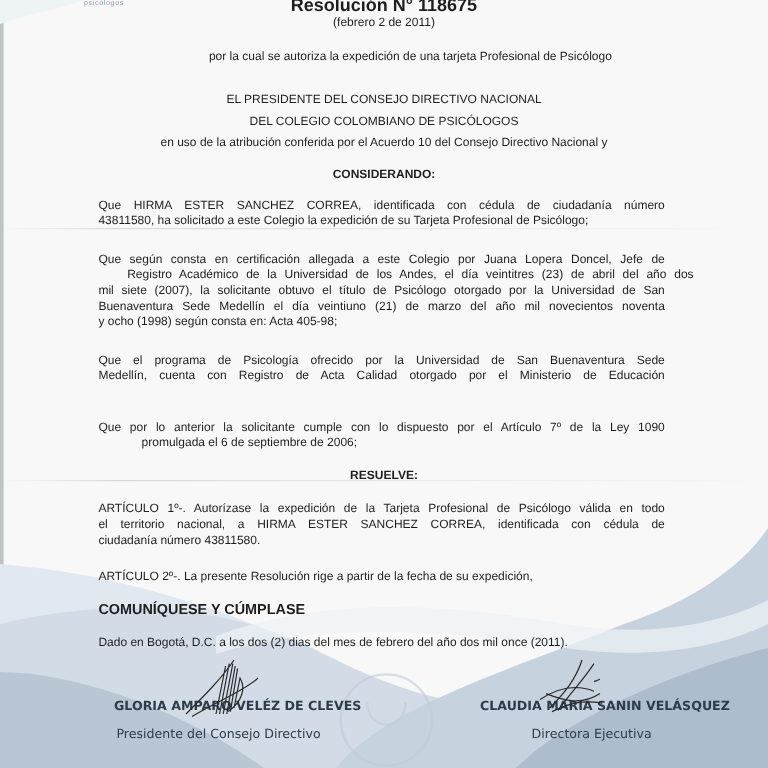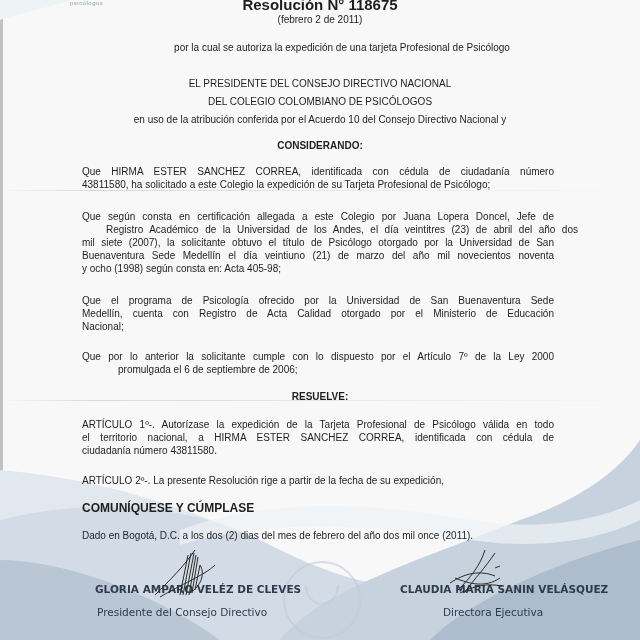--- a/index.html
+++ b/index.html
@@ -63,23 +63,22 @@
     <div class="ln just lastline" style="top:178px;">43811580, ha solicitado a este Colegio la expedición de su Tarjeta Profesional de Psicólogo;</div>
 
     <div class="ln just" style="top:210px;">Que según consta en certificación allegada a este Colegio por Juana Lopera Doncel, Jefe de</div>
     <div class="ln just" style="top:223px;padding-left:24px;">Registro Académico de la Universidad de los Andes, el día veintitres (23) de abril del año dos</div>
     <div class="ln just" style="top:236px;">mil siete (2007), la solicitante obtuvo el título de Psicólogo otorgado por la Universidad de San</div>
     <div class="ln just" style="top:249px;">Buenaventura Sede Medellín el día veintiuno (21) de marzo del año  mil novecientos noventa</div>
     <div class="ln just lastline" style="top:262px;">y ocho (1998) según consta en:  Acta 405-98;</div>
 
     <div class="ln just" style="top:294px;">Que el programa de Psicología ofrecido por la Universidad de San Buenaventura Sede</div>
     <div class="ln just" style="top:307px;">Medellín, cuenta con Registro de Acta Calidad otorgado por el Ministerio de Educación</div>
-    <div class="ln just lastline" style="top:320px;">Nacional;</div>
 
-    <div class="ln just" style="top:350px;">Que por lo anterior la solicitante cumple con lo dispuesto por el Artículo 7º de la Ley 2000</div>
+    <div class="ln just" style="top:350px;">Que por lo anterior la solicitante cumple con lo dispuesto por el Artículo 7º de la Ley 1090</div>
     <div class="ln just lastline" style="top:363px;padding-left:36px;">promulgada el 6 de septiembre de 2006;</div>
 
     <div class="ln center bold" style="top:390px;">RESUELVE:</div>
 
     <div class="ln just" style="top:418px;">ARTÍCULO 1º-. Autorízase la expedición de la Tarjeta Profesional de Psicólogo válida en todo</div>
     <div class="ln just" style="top:431px;">el territorio nacional, a HIRMA ESTER SANCHEZ CORREA, identificada con cédula de</div>
     <div class="ln just lastline" style="top:444px;">ciudadanía número 43811580.</div>
 
     <div class="ln" style="left:82px; top:474px;">ARTÍCULO 2º-. La presente Resolución rige a partir de la fecha de su expedición,</div>
 

